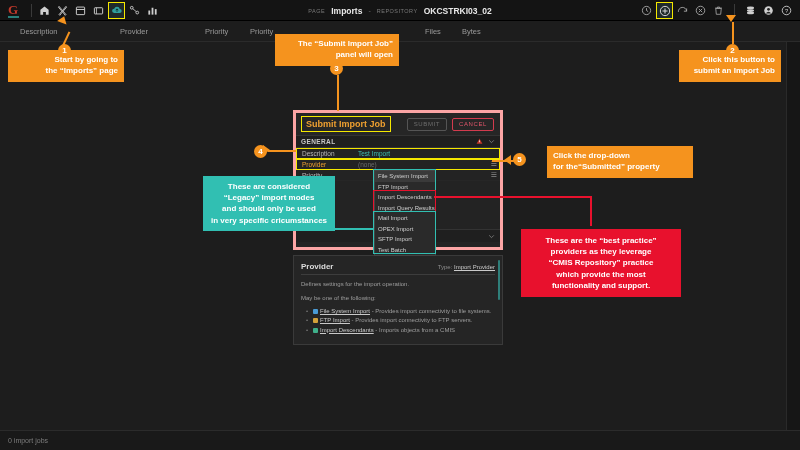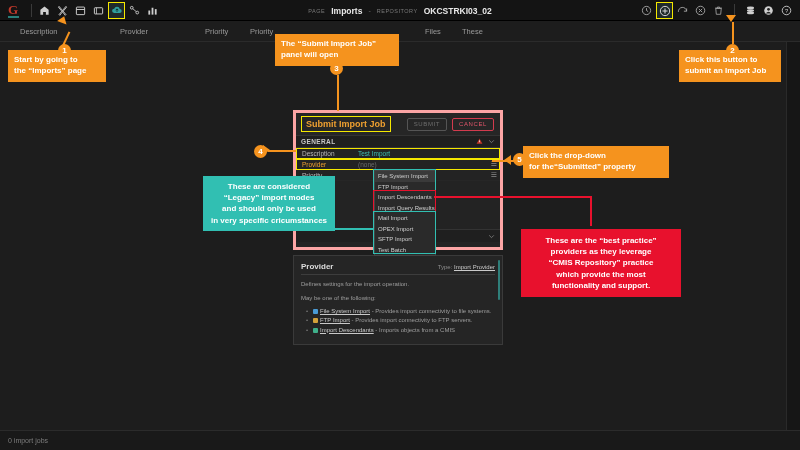--- a/index.html
+++ b/index.html
@@ -136,21 +136,21 @@
   .dp-li::before { content: "•"; position: absolute; left: -7px; color: #7a7a7a; }
   .dp-li .lnk { color: #c9c9c9; text-decoration: underline; }
   .dp-li .sq { display: inline-block; width: 5px; height: 5px; margin-right: 2px;
     vertical-align: -1px; border-radius: 1px; }
   .dp-scroll { position: absolute; right: 2px; top: 4px; width: 2.5px; height: 40px;
     background: #2f7f7a; border-radius: 2px; }
 
   
   .callout {
     position: absolute; background: #f5931e; color: #fff; font-weight: bold;
-    font-size: 8px; line-height: 1.35; text-align: left; padding: 5px 6px;
+    font-size: 8px; line-height: 1.35; text-align: right; padding: 5px 6px;
     z-index: 60;
   }
   .badge {
     position: absolute; background: #f5931e; color: #fff; font-weight: bold;
     font-size: 8px; width: 13px; height: 13px; border-radius: 50%;
     display: flex; align-items: center; justify-content: center; z-index: 61;
   }
   .cyanbox {
     position: absolute; background: #31bfb2; color: #fff; font-weight: bold;
     font-size: 8px; line-height: 1.4; text-align: center; padding: 5px 6px; z-index: 60;
@@ -283,21 +283,21 @@
       </div>
     </div>
   </div>
 
   <div class="colhead">
     <span style="left:20px">Description</span>
     <span style="left:120px">Provider</span>
     <span style="left:205px">Priority</span>
     <span style="left:250px">Priority</span>
     <span style="left:425px">Files</span>
-    <span style="left:462px">These</span>
+    <span style="left:462px">Bytes</span>
   </div>
 
   <div class="rail"></div>
 
   <div class="dialog">
     <div class="dlg-title-row">
       <div class="dlg-title">Submit Import Job</div>
       <div class="dlg-btns">
         <div class="btn">SUBMIT</div>
         <div class="btn cancel">CANCEL</div>
@@ -395,41 +395,41 @@
   <div class="arrow" style="left:58px;top:16px;border-left:5px solid transparent;border-right:5px solid transparent;border-bottom:0;border-top:7px solid #f5931e;transform:rotate(200deg)"></div>
   <div class="arrow" style="left:726px;top:15px;border-left:5px solid transparent;border-right:5px solid transparent;border-top:7px solid #f5931e"></div>
   <div class="arrow" style="left:263px;top:145px;border-top:5px solid transparent;border-bottom:5px solid transparent;border-left:7px solid #f5931e"></div>
   <div class="arrow" style="left:504px;top:155px;border-top:5px solid transparent;border-bottom:5px solid transparent;border-right:7px solid #f5931e"></div>
 
   <div class="hl-cyan" style="left:373px;top:169px;width:63px;height:22px"></div>
   <div class="hl-red" style="left:373px;top:190px;width:63px;height:22px"></div>
   <div class="hl-cyan" style="left:373px;top:211px;width:63px;height:43px"></div>
 
   <div class="badge" style="left:58px;top:44px">1</div>
-  <div class="callout" style="left:8px;top:50px;width:98px">
+  <div class="callout" style="left:8px;top:50px;width:116px">
     <span>Start by going to</span><br>
     <span>the “Imports” page</span>
   </div>
 
   <div class="badge" style="left:726px;top:44px">2</div>
   <div class="callout" style="left:679px;top:50px;width:102px">
     <span>Click this button to</span><br>
     <span>submit an Import Job</span>
   </div>
 
   <div class="callout" style="left:275px;top:34px;width:124px">
     <span>The “Submit  Import Job”</span><br>
     <span>panel will open</span>
   </div>
   <div class="badge" style="left:330px;top:62px">3</div>
 
   <div class="badge" style="left:254px;top:145px">4</div>
 
   <div class="badge" style="left:513px;top:153px">5</div>
-  <div class="callout" style="left:523px;top:146px;width:146px;text-align:left">
+  <div class="callout" style="left:547px;top:146px;width:146px;text-align:left">
     <span>Click the drop-down</span><br>
     <span>for the“Submitted” property</span>
   </div>
 
   <div class="cyanbox" style="left:203px;top:176px;width:132px">
     <span>These are considered</span><br>
     <span>“Legacy” import modes</span><br>
     <span>and should only be used</span><br>
     <span>in very specific cricumstances</span>
   </div>

